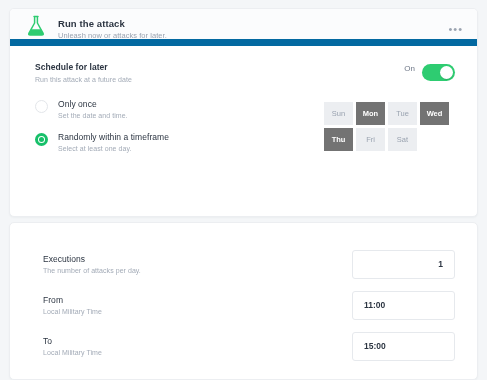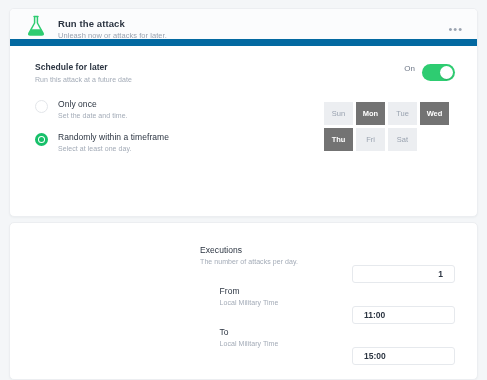--- a/index.html
+++ b/index.html
@@ -241,21 +241,20 @@
     box-sizing: border-box;
     overflow: hidden;
   }
   .field-row {
     display: flex;
     align-items: center;
     padding: 0 22px 0 33px;
     box-sizing: border-box;
     height: 38px;
     margin-bottom: 3px;
-    flex-direction: column;
   }
   .field-labels { flex: 0 0 auto; }
   .field-label {
     font-size: 8.5px;
     color: #2c3542;
     margin-bottom: 3px;
     letter-spacing: 0.05px;
   }
   .field-sub {
     font-size: 7px;

